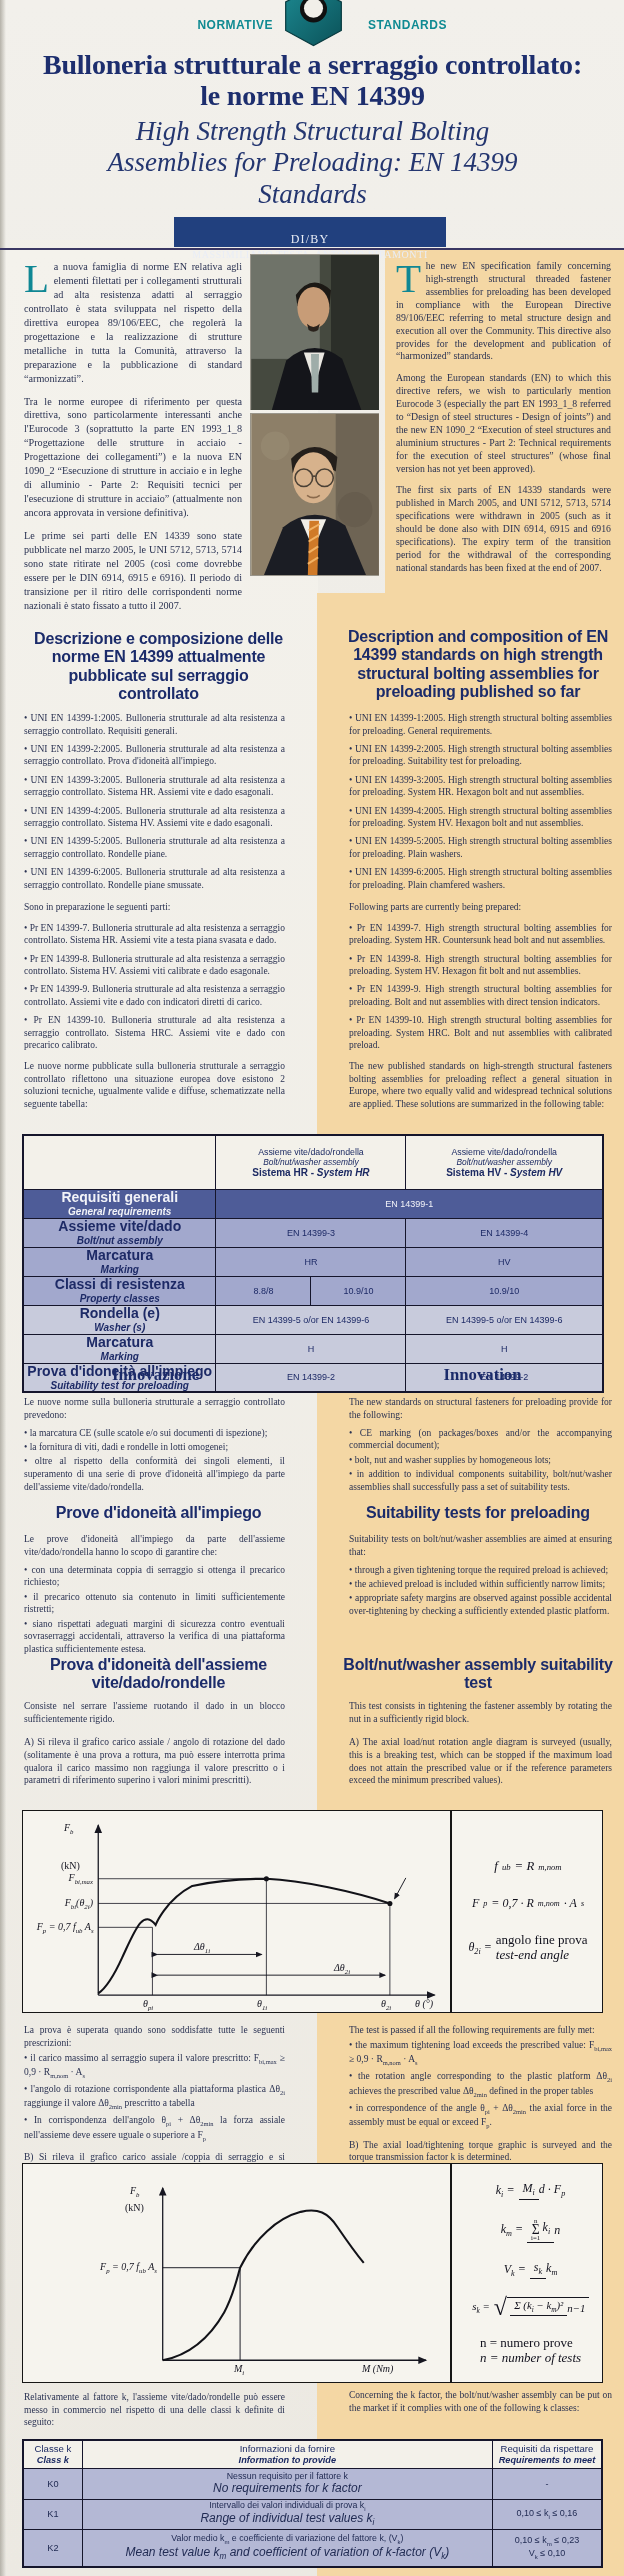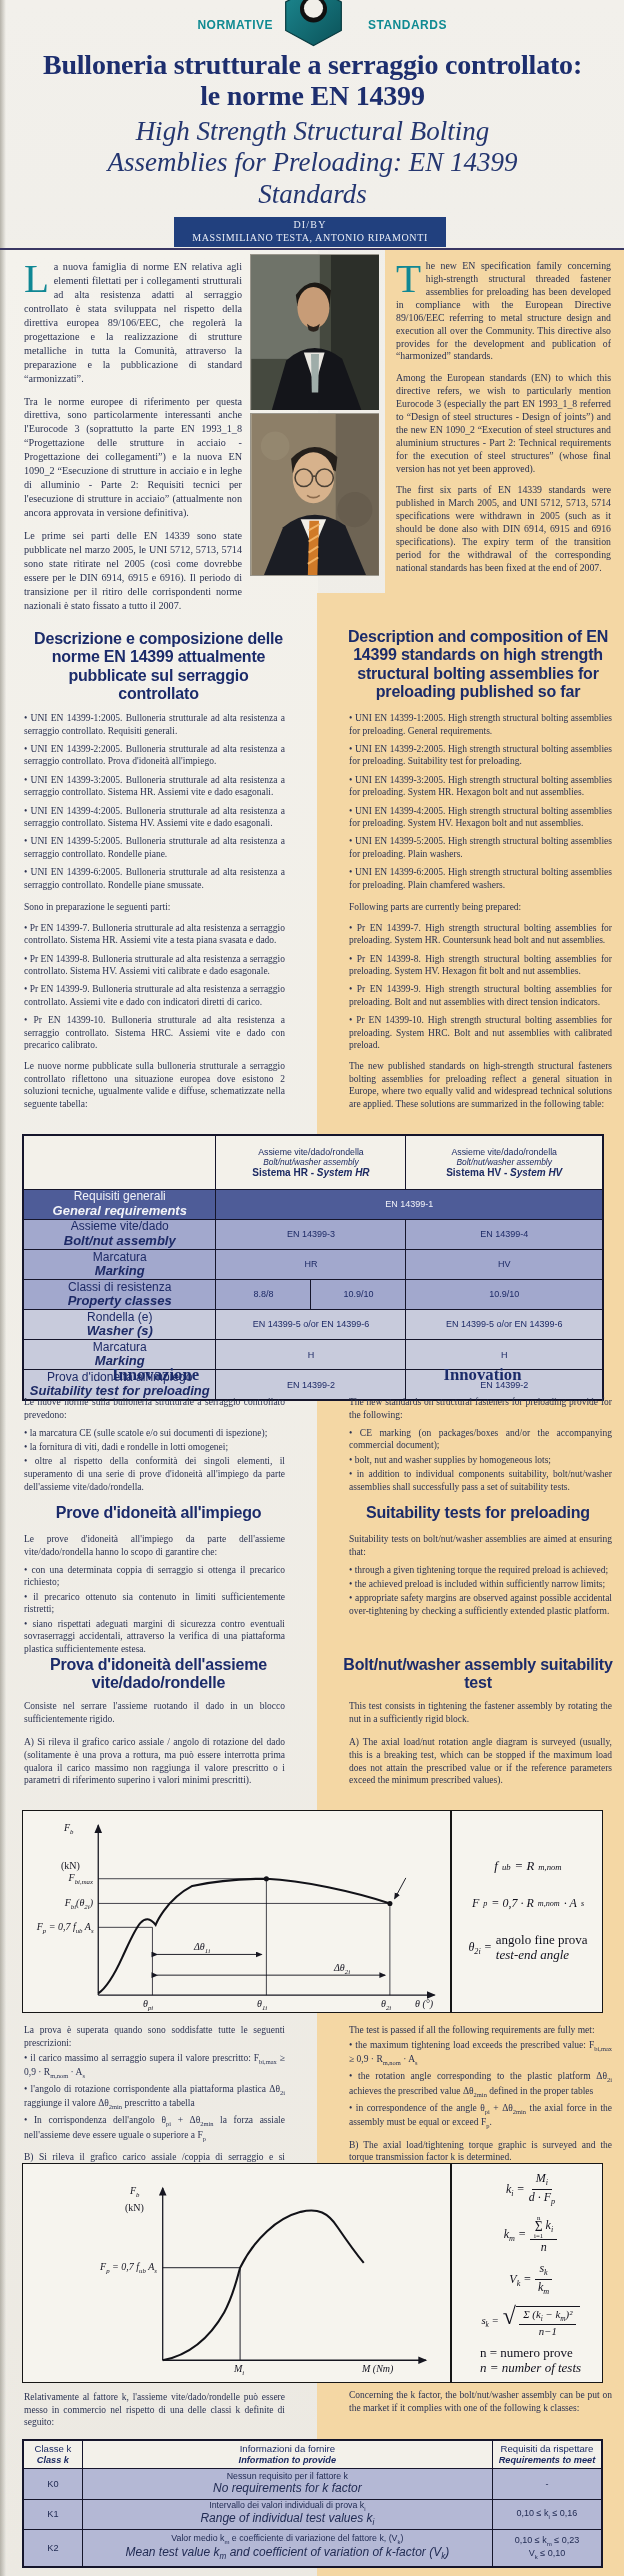--- a/index.html
+++ b/index.html
@@ -13,21 +13,21 @@
   
   .brandrow{top:0;left:0;width:624px;height:49px;}
   .brand{font-family:"Liberation Sans",sans-serif;font-weight:bold;font-size:12px;letter-spacing:0.5px;color:#0f8a92;top:17.5px;}
   .brand.l{left:177px;width:96px;text-align:right;}
   .brand.r{left:368px;width:104px;text-align:left;}
   .nut{left:279px;top:-14.4px;}
   
   .title-it{top:49px;left:40px;width:545px;text-align:center;font-weight:bold;font-size:28px;line-height:1.12;color:#1d2e6e;letter-spacing:-0.2px;}
   .title-en{top:116px;left:88px;width:449px;text-align:center;font-style:italic;font-size:27px;line-height:1.16;color:#243670;}
   .author-bar{left:174px;top:217px;width:272px;height:30px;background:#21407e;color:#e9edf6;text-align:center;}
-  .author-bar .diby{font-size:10px;letter-spacing:1.2px;padding-top:2px;}
+  .author-bar .diby{font-size:12px;letter-spacing:1.2px;padding-top:15px;}
   .author-bar .names{font-size:10px;letter-spacing:0.6px;padding-top:1.6px;}
   .rule{left:0;top:248px;width:624px;height:1.6px;background:#3a3763;}
   
   .b{font-size:10.2px;line-height:1.37;text-align:justify;}
   .b p{margin:0 0 8.8px;}
   .ben{font-size:9.8px;line-height:1.32;}
   .bm{font-size:9.5px;line-height:1.33;text-align:justify;}
   .bm p{margin:0 0 5.6px;}
   .dcap{float:left;font-size:41px;line-height:32px;color:#0f8794;margin:2.4px 4.8px 0 0;}
   .sh{font-family:"Liberation Sans",sans-serif;font-weight:bold;font-size:16px;line-height:1.15;color:#1b2b6a;text-align:center;letter-spacing:-0.2px;}
@@ -38,43 +38,43 @@
   .photo{left:250px;width:129px;border:0.8px solid #9a968c;box-sizing:border-box;}
   
   table{border-collapse:collapse;table-layout:fixed;font-family:"Liberation Sans",sans-serif;}
   .t1{left:22px;top:1134px;width:582px;border:2.4px solid #15152b;}
   .t1 td{border:1.6px solid #15152b;text-align:center;vertical-align:middle;padding:0.8px 1.6px;}
   .t1 .hdr{height:51px;background:#f3f1ea;color:#1c2a63;}
   .t1 .hl1{font-size:8.8px;}
   .t1 .hl2{font-size:8.4px;font-style:italic;}
   .t1 .hl3{font-size:10px;font-weight:bold;}
   .t1 .lab{line-height:1.1;}
-  .t1 .l1{font-size:12px;font-weight:normal;}
-  .t1 .l2{font-size:13px;font-weight:bold;font-style:italic;}
+  .t1 .l1{font-size:14px;font-weight:bold;}
+  .t1 .l2{font-size:10px;font-weight:bold;font-style:italic;}
   .t1 .val{font-size:9px;}
   .dark{background:#4e5c98;color:#f2f3f8;}
   .med{background:#a2a8cd;color:#1d2a66;}
   .light{background:#c8cbdc;color:#1d2a66;}
   .t2{left:22px;top:2439px;width:581px;border:2.4px solid #15152b;}
   .t2 td{border:1.6px solid #15152b;text-align:center;vertical-align:middle;padding:0.8px 2.4px;line-height:1.12;}
   .t2 .hd{background:#f3f1ea;color:#1c2a63;height:25.5px;}
   .t2 .h1{font-size:9.6px;font-weight:normal;}
   .t2 .h2{font-size:9.2px;font-weight:bold;font-style:italic;}
   .t2 .row{background:#b4b8d5;color:#222c54;}
   .t2 .i1{font-size:8.8px;}
   .t2 .i2{font-size:12px;font-style:italic;}
   .t2 .kcell{font-size:9.2px;}
   .t2 .req{font-size:9px;}
   
   .figbox{left:22px;width:581px;background:#f6f4ee;border:1.6px solid #161616;box-sizing:border-box;}
   .divider{position:absolute;top:0;bottom:0;width:1.6px;background:#161616;}
   .glabel{position:absolute;font-size:10px;font-style:italic;color:#13131f;font-family:"Liberation Serif",serif;}
   .glabel.rm{font-style:normal;}
   .feq{font-size:12px;color:#10101c;font-style:italic;display:flex;align-items:center;justify-content:center;gap:4px;}
-  .frac{display:inline-flex;flex-direction:column;align-items:center;line-height:1.1;}
+  .frac{display:inline-flex;align-items:center;line-height:1.1;}
   .frac .num{border-bottom:1.1px solid #161620;padding:0 4px 0.8px;}
   .frac .den{padding-top:0.8px;}
   .sig{display:inline-flex;flex-direction:column;align-items:center;line-height:.85;margin-right:2.4px;}
   .ssup,.ssub{font-size:6.8px;font-style:normal;}
   .ssym{font-size:13.6px;font-style:normal;}
   .sigma{display:inline-flex;align-items:center;}
   .sqrt{display:inline-flex;align-items:flex-start;}
   .rad{font-size:24px;line-height:.9;font-style:normal;}
   .radbody{border-top:1.3px solid #161620;padding:1.6px 3.2px 0;}
   .stack{display:inline-flex;flex-direction:column;line-height:1.15;font-size:13px;text-align:left;}

